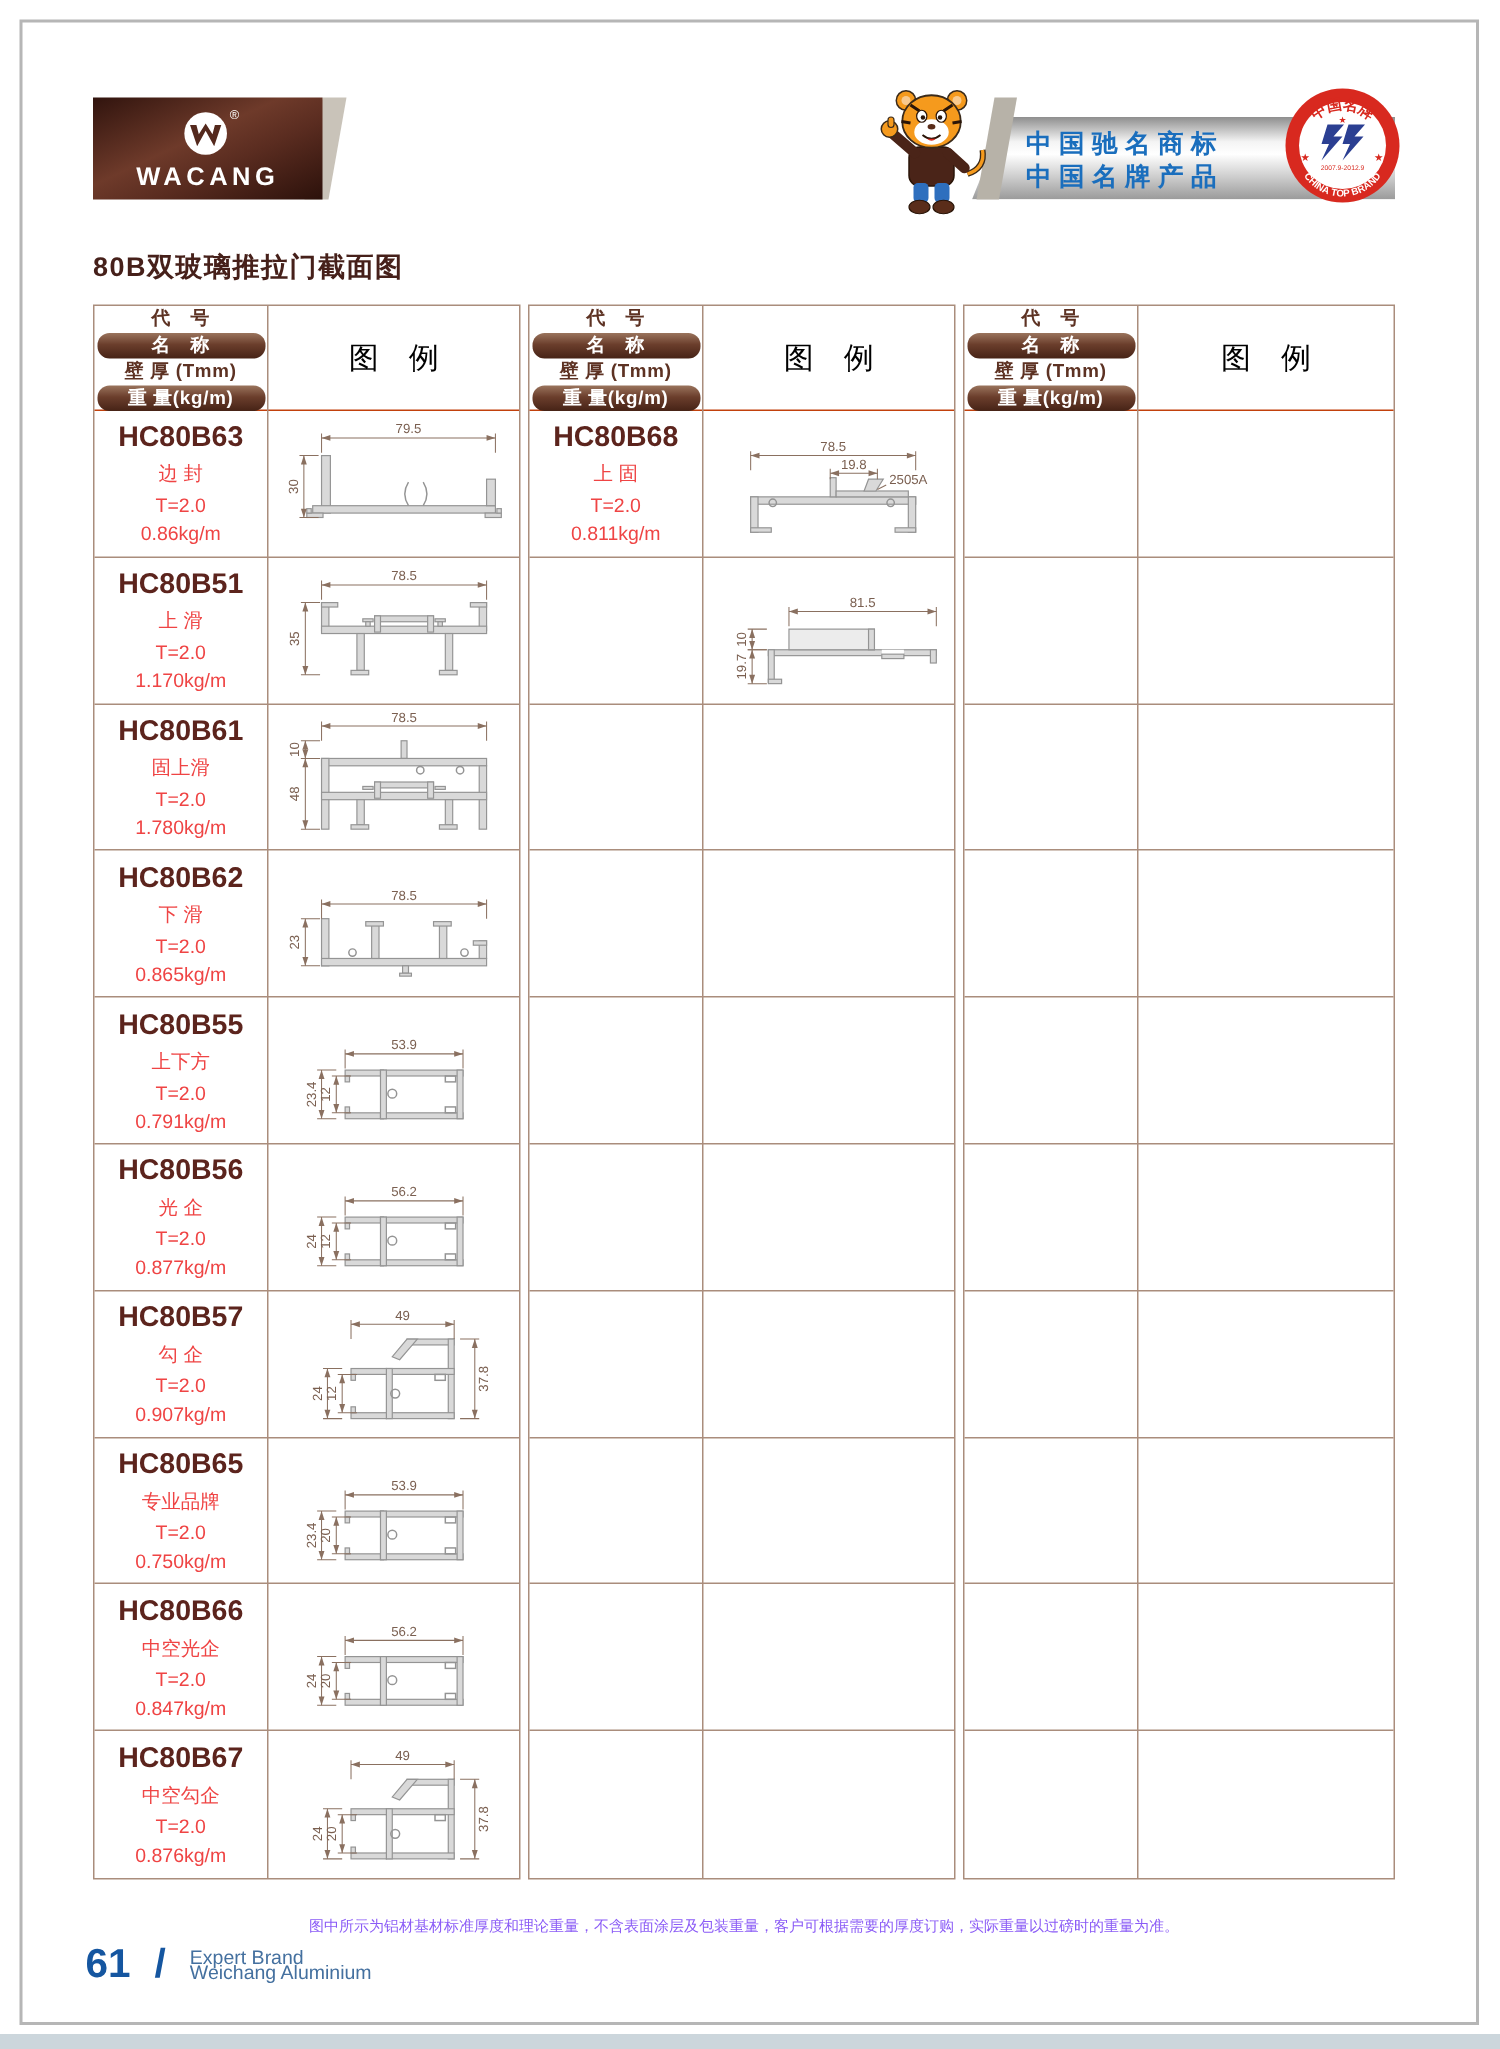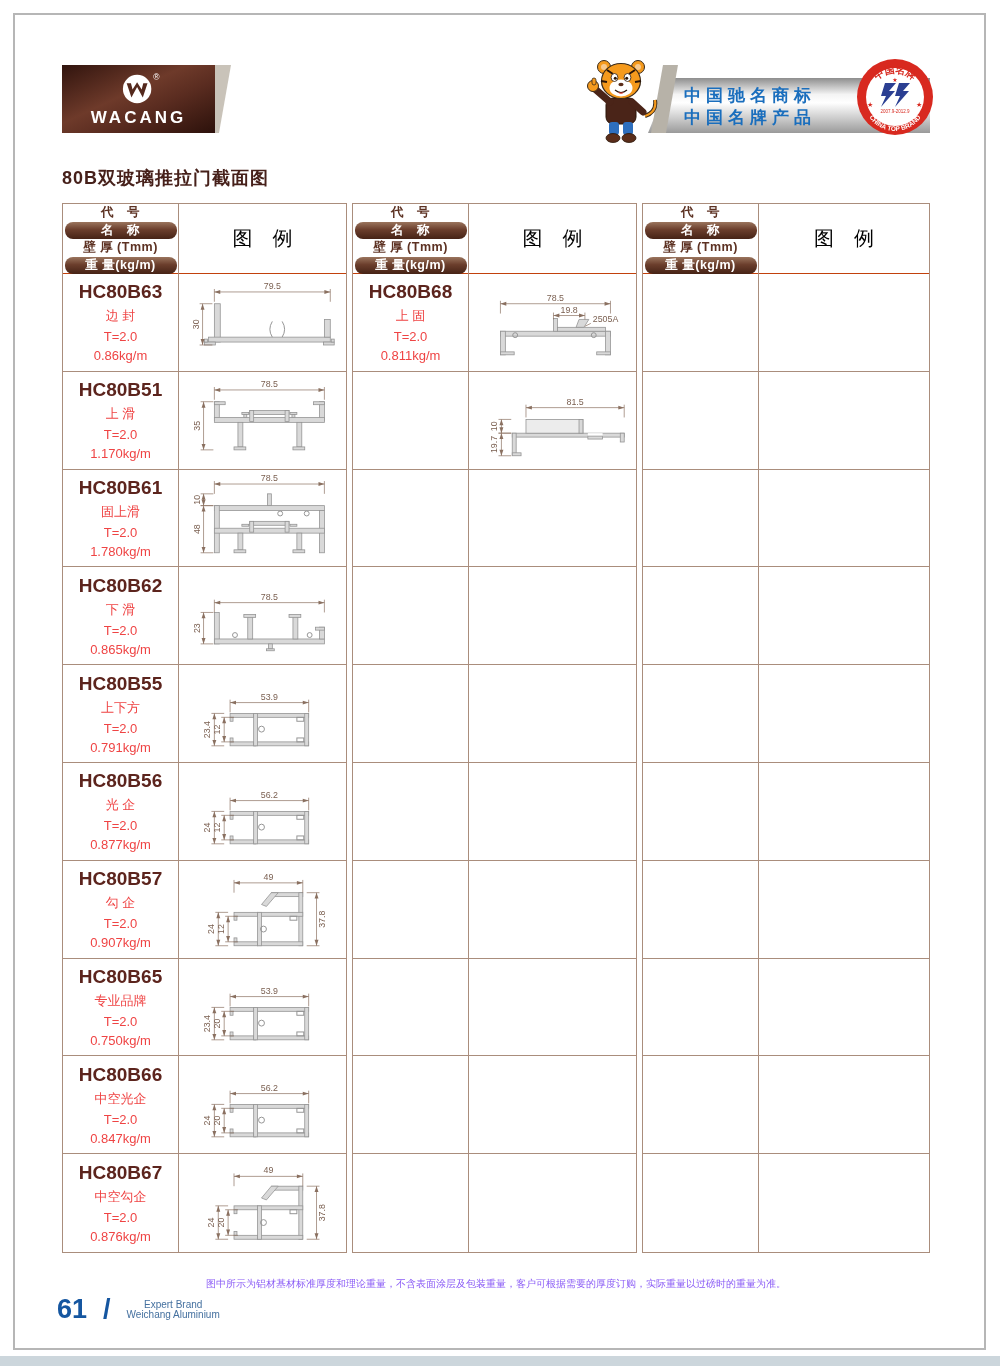--- a/index.html
+++ b/index.html
@@ -64,21 +64,21 @@
   .pc{fill:none;stroke:#949494;stroke-width:1;}
   .dim line{stroke:#8a7060;stroke-width:0.7;}
   .dim polygon{fill:#8a7060;stroke:none;}
   .dim text{fill:#7a5f50;font-size:9px;font-family:"Liberation Sans",sans-serif;}
 
   
   .note{left:62px;top:1277px;width:868px;text-align:center;font-size:10px;color:#8b5cf6;}
   .pageno{left:57px;top:1296px;display:flex;align-items:flex-start;gap:16px;}
   .pn{font-size:27px;font-weight:bold;color:#1556a0;line-height:26px;}
   .psl{font-size:27px;font-weight:bold;color:#1556a0;line-height:26px;}
-  .plbl{font-size:10px;color:#44709f;line-height:10px;margin-top:4px;text-align:center;}
+  .plbl{font-size:13px;color:#44709f;line-height:10px;margin-top:4px;}
 </style>
 </head>
 <body>
 
 <div class="abs frame"></div>
 
 <div class="abs hdr">
   <div class="sliv"></div>
   <div class="sliv2"></div>
 

